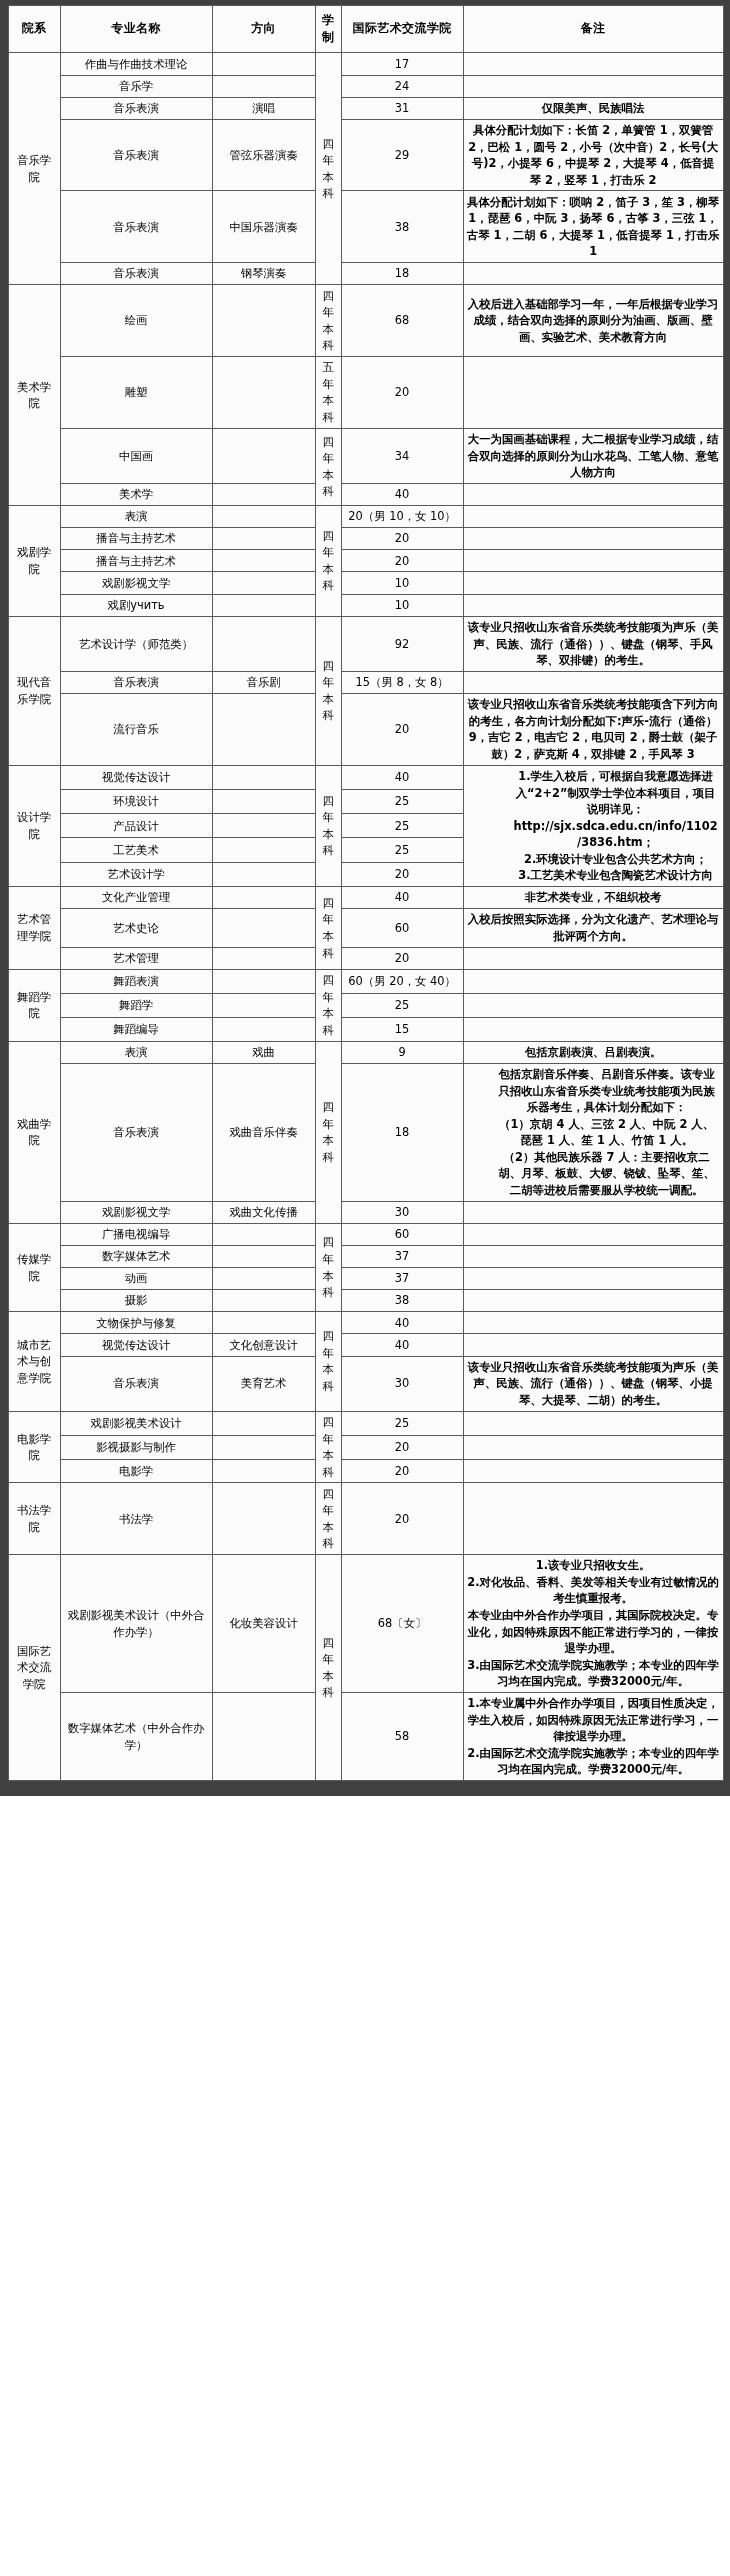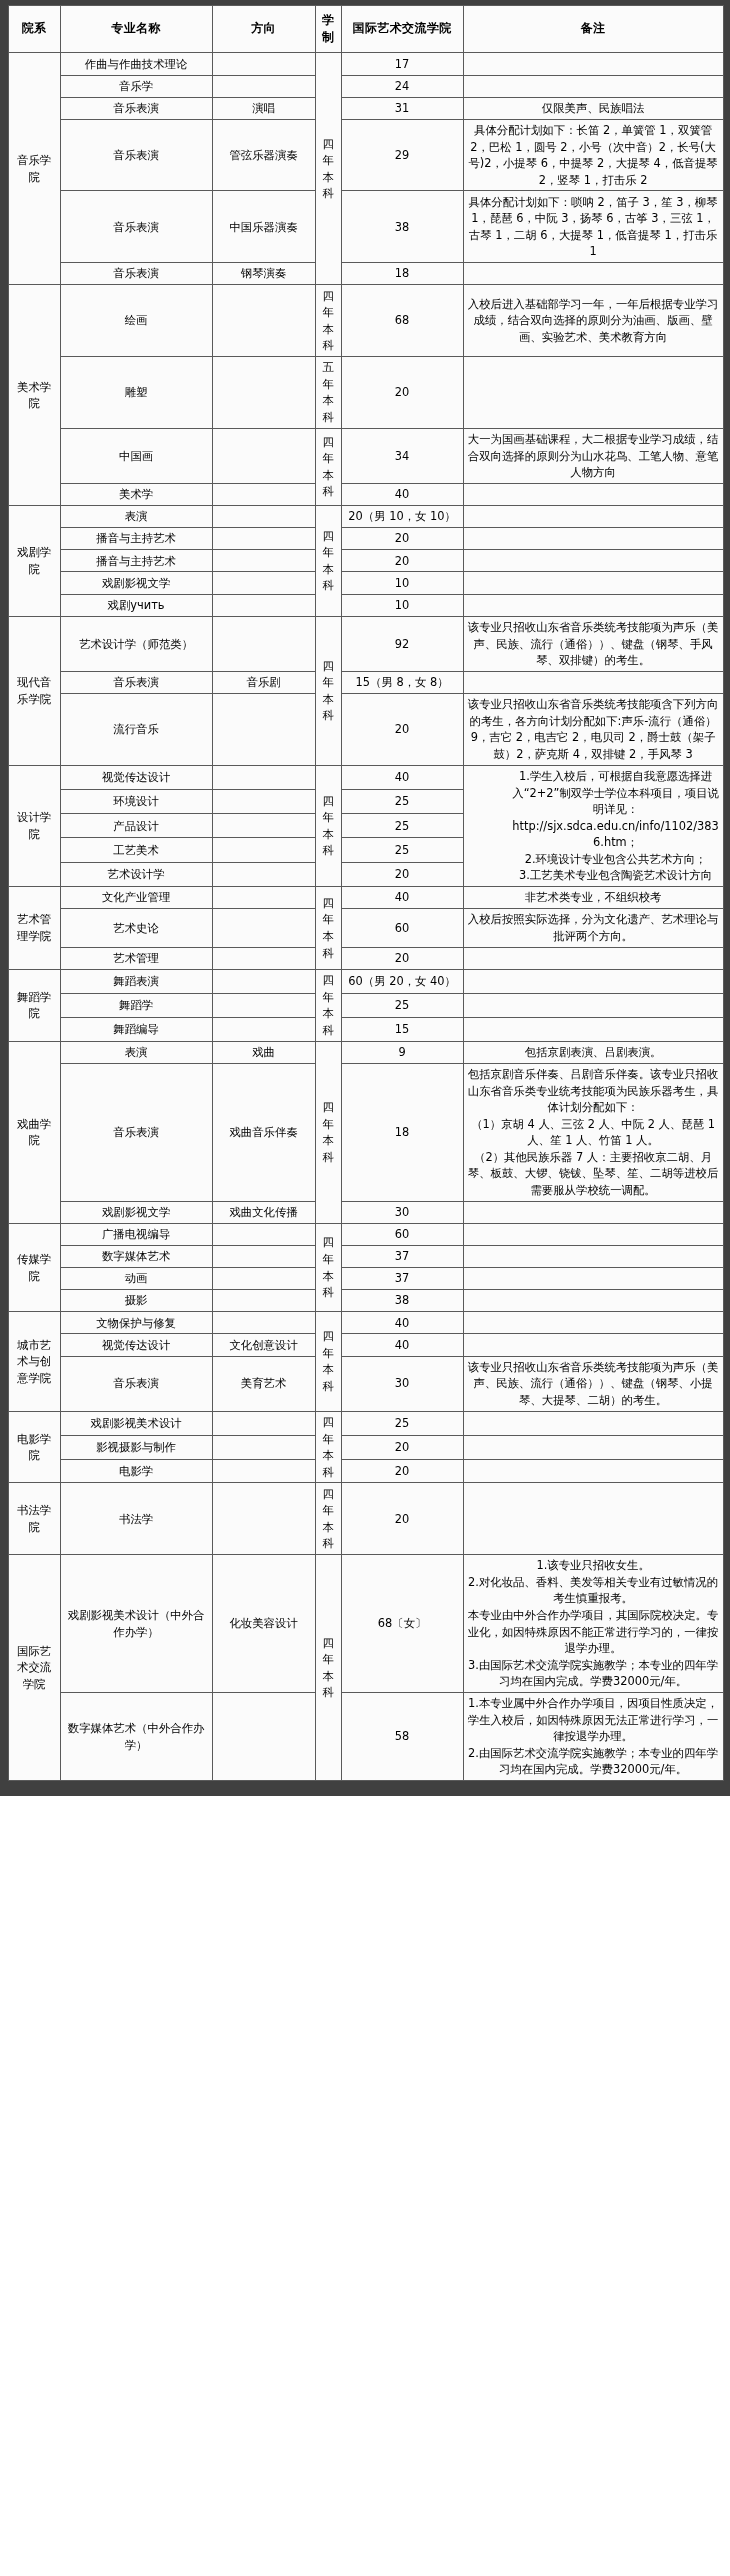--- a/index.html
+++ b/index.html
@@ -61,20 +61,21 @@
     line-height: 1.25;
     padding: 1.5px 0.8px;
     letter-spacing: 0px;
   }
   td.remark {
     text-align: left;
     font-size: 11.4px;
     line-height: 1.5;
     padding: 3px 4.6px;
     vertical-align: top;
+    font-weight: bold;
   }
   td.remark.mid { vertical-align: middle; }
   td.plan-num { font-size: 12px; }
 </style>
 </head>
 <body>
 
 <div id="sheet">
 
 <table class="plan">
@@ -300,21 +301,21 @@
       <td>表演</td>
       <td>戏曲</td>
       <td class="sys" rowspan="3">四年本科</td>
       <td class="plan-num">9</td>
       <td class="remark mid">包括京剧表演、吕剧表演。</td>
     </tr>
     <tr>
       <td>音乐表演</td>
       <td>戏曲音乐伴奏</td>
       <td class="plan-num">18</td>
-      <td class="remark" style="white-space:pre-line;">包括京剧音乐伴奏、吕剧音乐伴奏。该专业只招收山东省音乐类专业统考技能项为民族乐器考生，具体计划分配如下：
+      <td class="remark" style="white-space:pre-line;padding-left:30px;">包括京剧音乐伴奏、吕剧音乐伴奏。该专业只招收山东省音乐类专业统考技能项为民族乐器考生，具体计划分配如下：
 （1）京胡 4 人、三弦 2 人、中阮 2 人、琵琶 1 人、笙 1 人、竹笛 1 人。
 （2）其他民族乐器 7 人：主要招收京二胡、月琴、板鼓、大锣、铙钹、坠琴、笙、二胡等进校后需要服从学校统一调配。</td>
     </tr>
     <tr>
       <td>戏剧影视文学</td>
       <td>戏曲文化传播</td>
       <td class="plan-num">30</td>
       <td class="remark"></td>
     </tr>
 

